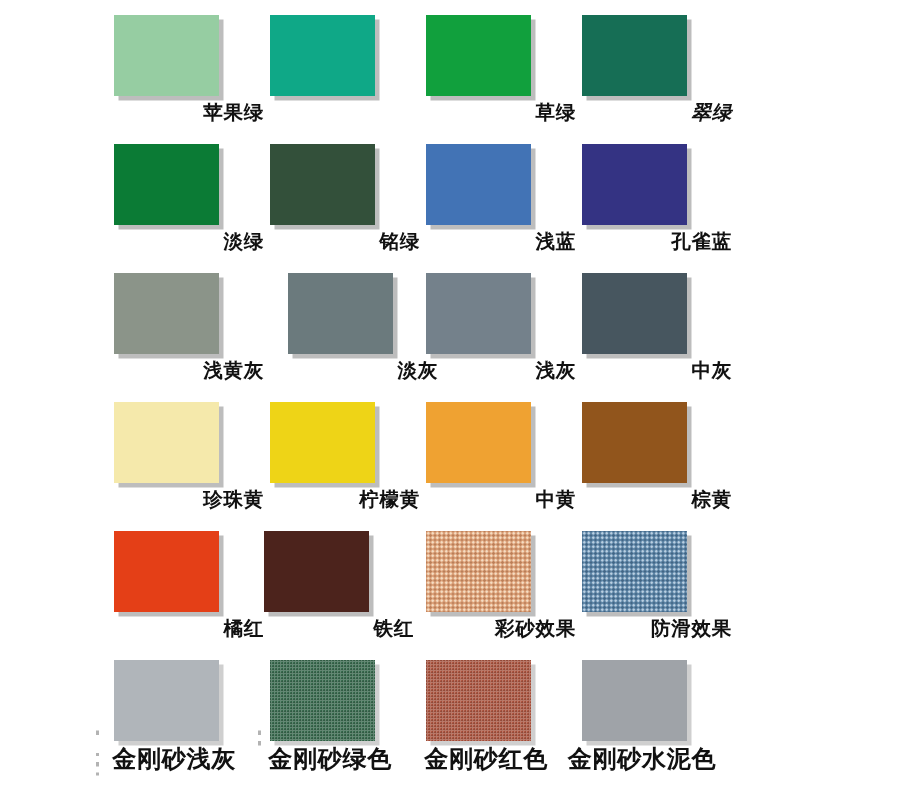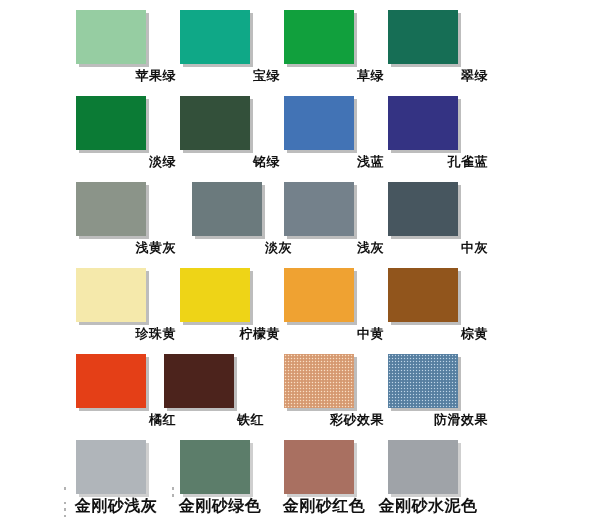--- a/index.html
+++ b/index.html
@@ -85,27 +85,26 @@
   <div class="artifact a3"></div>
   <div class="artifact a4"></div>
   <div class="artifact a5"></div>
   <div class="artifact a6"></div>
 <div class="swatch-cell" style="left: 76px; top: 10px;">
       <div class="swatch" style="background: rgb(150, 205, 162);"></div>
       <div class="label">苹果绿</div>
     </div>
     <div class="swatch-cell" style="left: 180px; top: 10px;">
       <div class="swatch" style="background: rgb(15, 168, 135);"></div>
-      <div class="label">宝绿</div>
     </div>
     <div class="swatch-cell" style="left: 284px; top: 10px;">
       <div class="swatch" style="background: rgb(17, 160, 61);"></div>
       <div class="label">草绿</div>
     </div>
-    <div class="swatch-cell" style="left: 388px; top: 10px;">
+    <div class="swatch-cell" style="left: 388px; top: 10px; font-style: italic;">
       <div class="swatch" style="background: rgb(22, 110, 85);"></div>
       <div class="label">翠绿</div>
     </div>
     <div class="swatch-cell" style="left: 76px; top: 96px;">
       <div class="swatch" style="background: rgb(11, 123, 53);"></div>
       <div class="label">淡绿</div>
     </div>
     <div class="swatch-cell" style="left: 180px; top: 96px;">
       <div class="swatch" style="background: rgb(51, 80, 58);"></div>
       <div class="label">铭绿</div>
@@ -147,21 +146,21 @@
       <div class="label">中黄</div>
     </div>
     <div class="swatch-cell" style="left: 388px; top: 268px;">
       <div class="swatch" style="background: rgb(145, 85, 28);"></div>
       <div class="label">棕黄</div>
     </div>
     <div class="swatch-cell" style="left: 76px; top: 354px;">
       <div class="swatch" style="background: rgb(228, 63, 23);"></div>
       <div class="label">橘红</div>
     </div>
-    <div class="swatch-cell" style="left: 164px; top: 354px;">
+    <div class="swatch-cell" style="left: 176px; top: 354px;">
       <div class="swatch" style="background: rgb(76, 35, 28);"></div>
       <div class="label">铁红</div>
     </div>
     <div class="swatch-cell" style="left: 284px; top: 354px;">
       <div class="swatch" style="background: rgb(221, 162, 122);">
         <div class="tex" style="background-image: radial-gradient(rgba(255, 245, 225, 0.75) 0.7px, transparent 0.9px), radial-gradient(rgba(120, 60, 25, 0.35) 0.7px, transparent 0.9px); background-size: 3px 3px, 3px 3px; background-position: 0px 0px, 1.5px 1.5px;"></div>
       </div>
       <div class="label">彩砂效果</div>
     </div>
     <div class="swatch-cell" style="left: 388px; top: 354px;">

